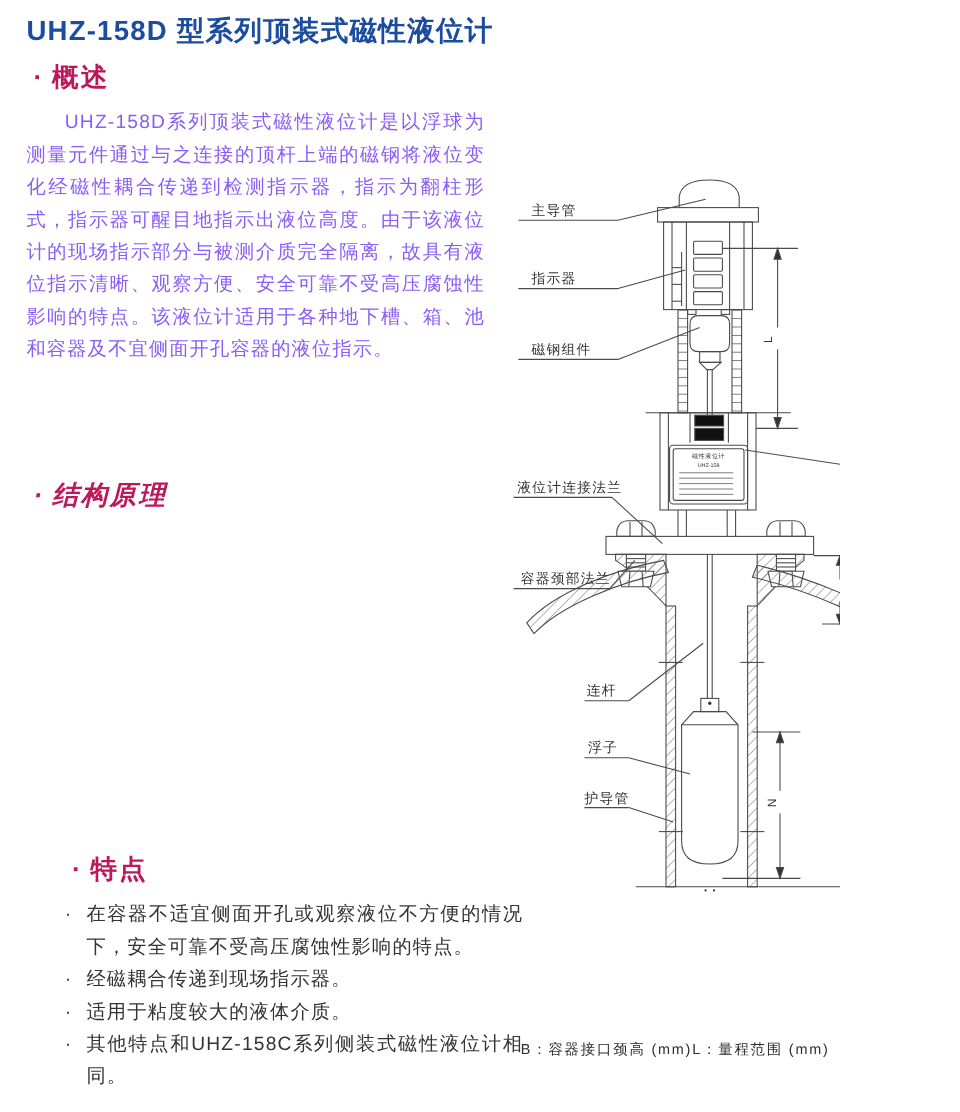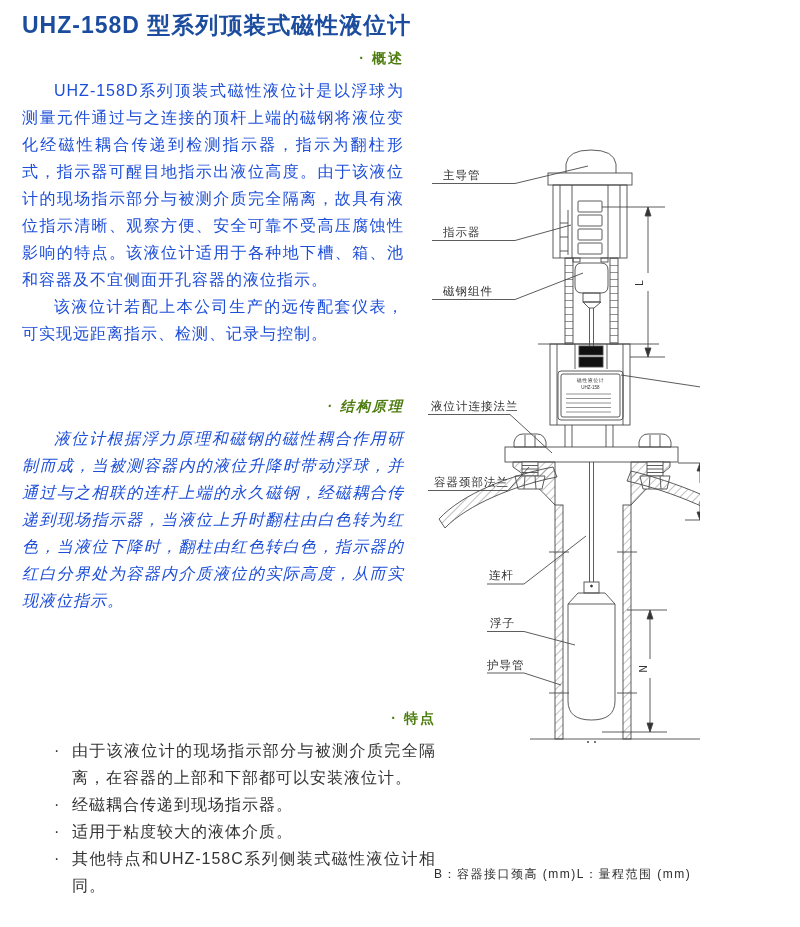--- a/index.html
+++ b/index.html
@@ -7,27 +7,26 @@
   .page {
     position:relative; width:700px; height:927px; background:#ffffff;
     font-family:"Liberation Sans", sans-serif; overflow:hidden;
   }
   .title {
     position:absolute; left:22px; top:10px; width:420px;
     font-size:23px; font-weight:bold; letter-spacing:1px; color:#1b4c9e;
   }
   .sec { position:absolute; left:22px; width:382px; }
   .sec h2 {
-    font-size:14px; font-weight:bold; color:#4d7c0f; letter-spacing:2px;
+    font-size:22px; font-weight:bold; color:#be185d; letter-spacing:2px;
     margin:0 0 9px 6px;
-    text-align:right;
   }
   .sec h2 .blt { margin-right:6px; font-weight:bold; }
   .sec p {
-    font-size:16px; line-height:27px; color:#1d4ed8; text-align:justify;
+    font-size:16px; line-height:27px; color:#8b5cf6; text-align:justify;
     letter-spacing:1px; text-indent:2em; margin:0;
   }
   .feat { list-style:none; }
   .feat .fi {
     display:flex; font-size:16px; line-height:27px; color:#333;
     letter-spacing:1px; text-align:justify;
   }
   .feat .fi .mk { width:18px; flex:0 0 18px; color:#333; }
   .feat .fi .tx { flex:1; }
   .caption {
@@ -47,34 +46,32 @@
 </head>
 <body>
 
 <div class="page">
 
   <h1 class="title">UHZ-158D 型系列顶装式磁性液位计</h1>
 
   <div class="sec" style="top:50px;">
     <h2><span class="blt">·</span><span>概述</span></h2>
     <p>UHZ-158D系列顶装式磁性液位计是以浮球为测量元件通过与之连接的顶杆上端的磁钢将液位变化经磁性耦合传递到检测指示器，指示为翻柱形式，指示器可醒目地指示出液位高度。由于该液位计的现场指示部分与被测介质完全隔离，故具有液位指示清晰、观察方便、安全可靠不受高压腐蚀性影响的特点。该液位计适用于各种地下槽、箱、池和容器及不宜侧面开孔容器的液位指示。</p>
-    <p>该液位计若配上本公司生产的远传配套仪表，可实现远距离指示、检测、记录与控制。</p>
   </div>
 
   <div class="sec" style="top:398px;font-style:italic;">
     <h2><span class="blt">·</span><span>结构原理</span></h2>
-    <p>液位计根据浮力原理和磁钢的磁性耦合作用研制而成，当被测容器内的液位升降时带动浮球，并通过与之相联的连杆上端的永久磁钢，经磁耦合传递到现场指示器，当液位上升时翻柱由白色转为红色，当液位下降时，翻柱由红色转白色，指示器的红白分界处为容器内介质液位的实际高度，从而实现液位指示。</p>
   </div>
 
   <div class="sec" style="top:710px;margin-left:32px;">
     <h2><span class="blt">·</span><span>特点</span></h2>
     <div class="feat">
       <div class="fi">
           <span class="mk">·</span>
-          <span class="tx">由于该液位计的现场指示部分与被测介质完全隔离，在容器的上部和下部都可以安装液位计。</span>
+          <span class="tx">在容器不适宜侧面开孔或观察液位不方便的情况下，安全可靠不受高压腐蚀性影响的特点。</span>
         </div>
       <div class="fi">
           <span class="mk">·</span>
           <span class="tx">经磁耦合传递到现场指示器。</span>
         </div>
       <div class="fi">
           <span class="mk">·</span>
           <span class="tx">适用于粘度较大的液体介质。</span>
         </div>
       <div class="fi">

